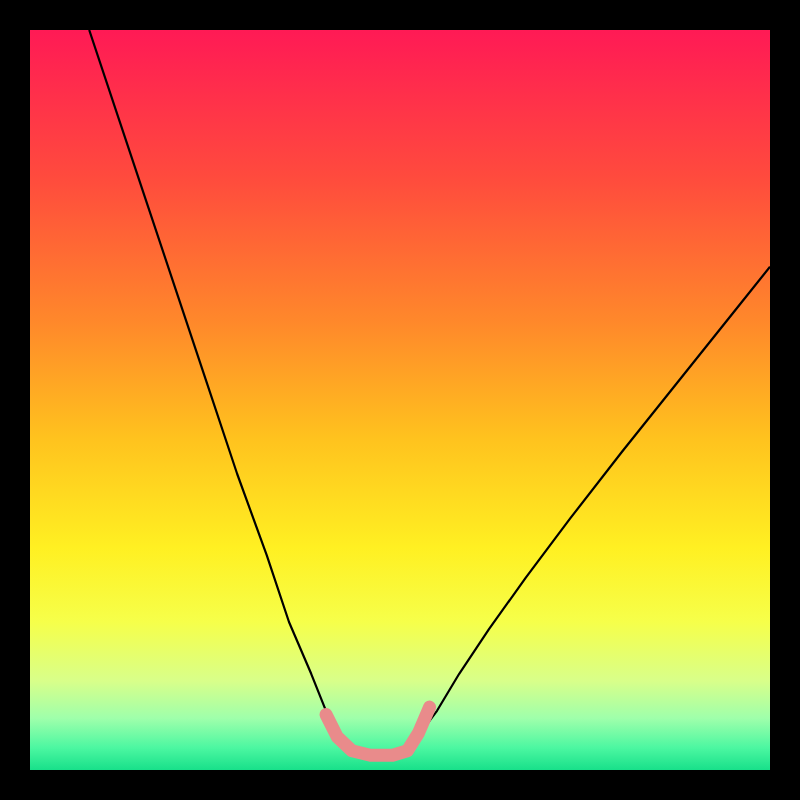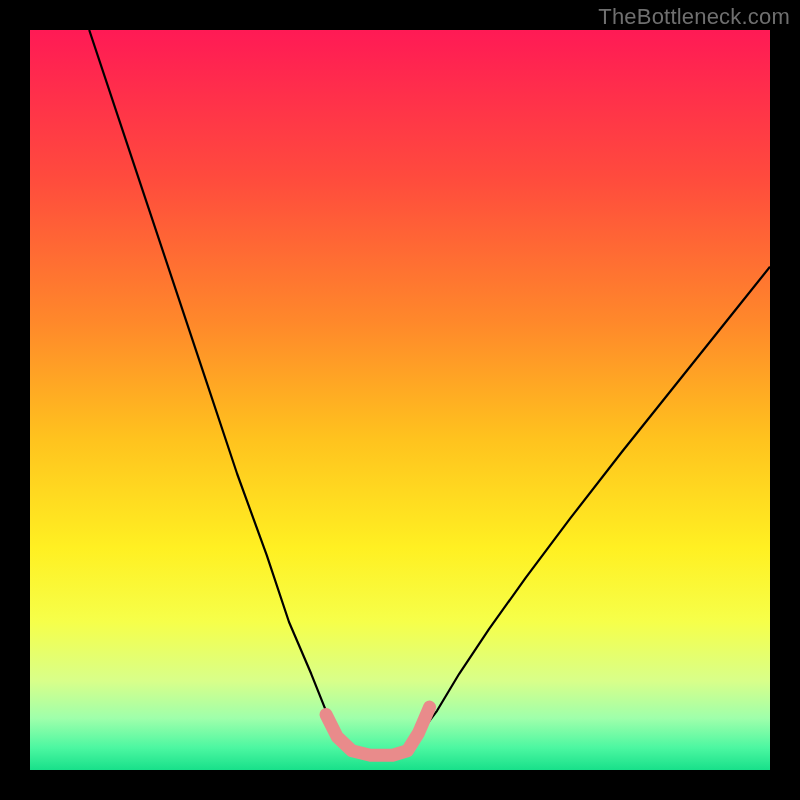--- a/index.html
+++ b/index.html
@@ -38,21 +38,20 @@
   }
   svg {
     display: block;
   }
 </style>
 </head>
 <body>
 
 <div class="frame">
 
-  <div class="watermark">TheBottleneck.com</div>
 
   <div class="plot-area">
     <svg id="chart-svg" width="740" height="740" viewBox="0 0 740 740">
       <defs>
         <linearGradient id="bg-grad" x1="0" y1="0" x2="0" y2="1">
             <stop offset="0%" stop-color="#ff1a55"></stop>
             <stop offset="20%" stop-color="#ff4b3d"></stop>
             <stop offset="40%" stop-color="#ff8a2a"></stop>
             <stop offset="55.00000000000001%" stop-color="#ffc21e"></stop>
             <stop offset="70%" stop-color="#fff022"></stop>

